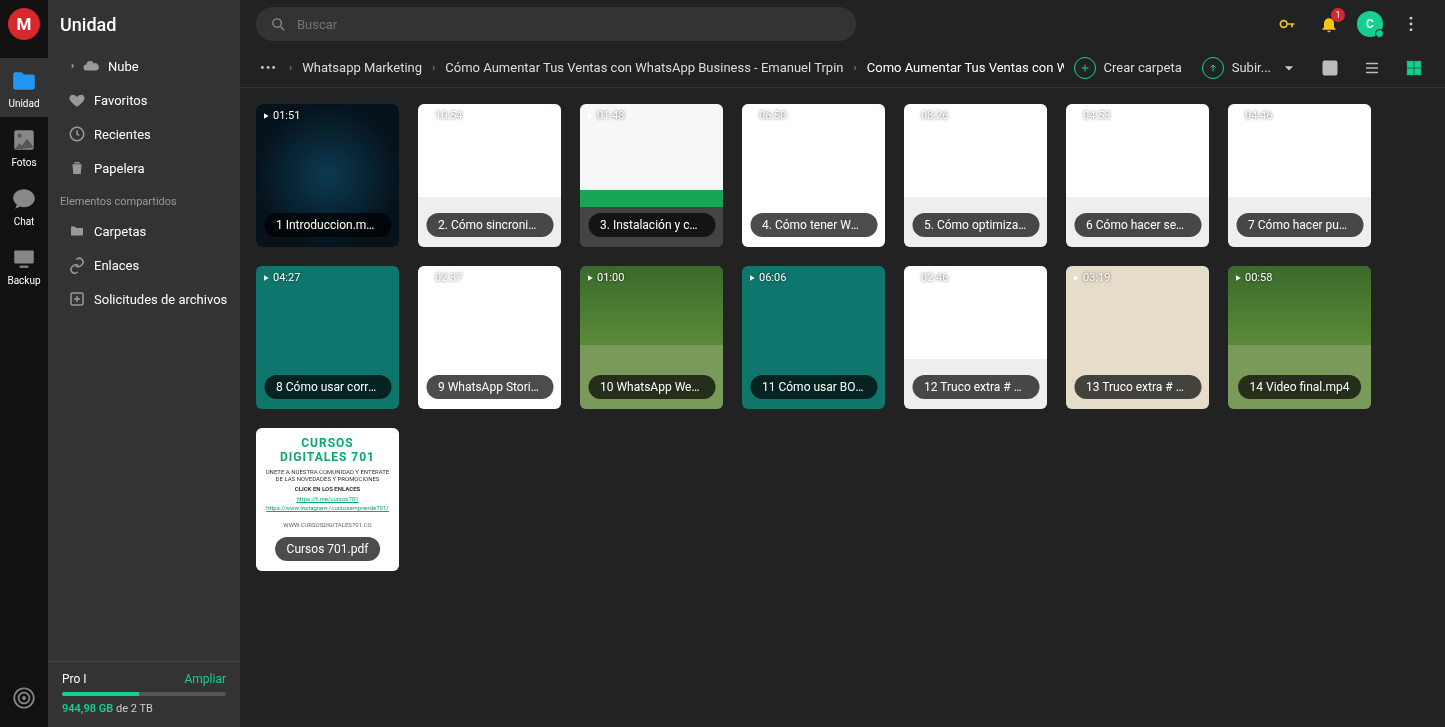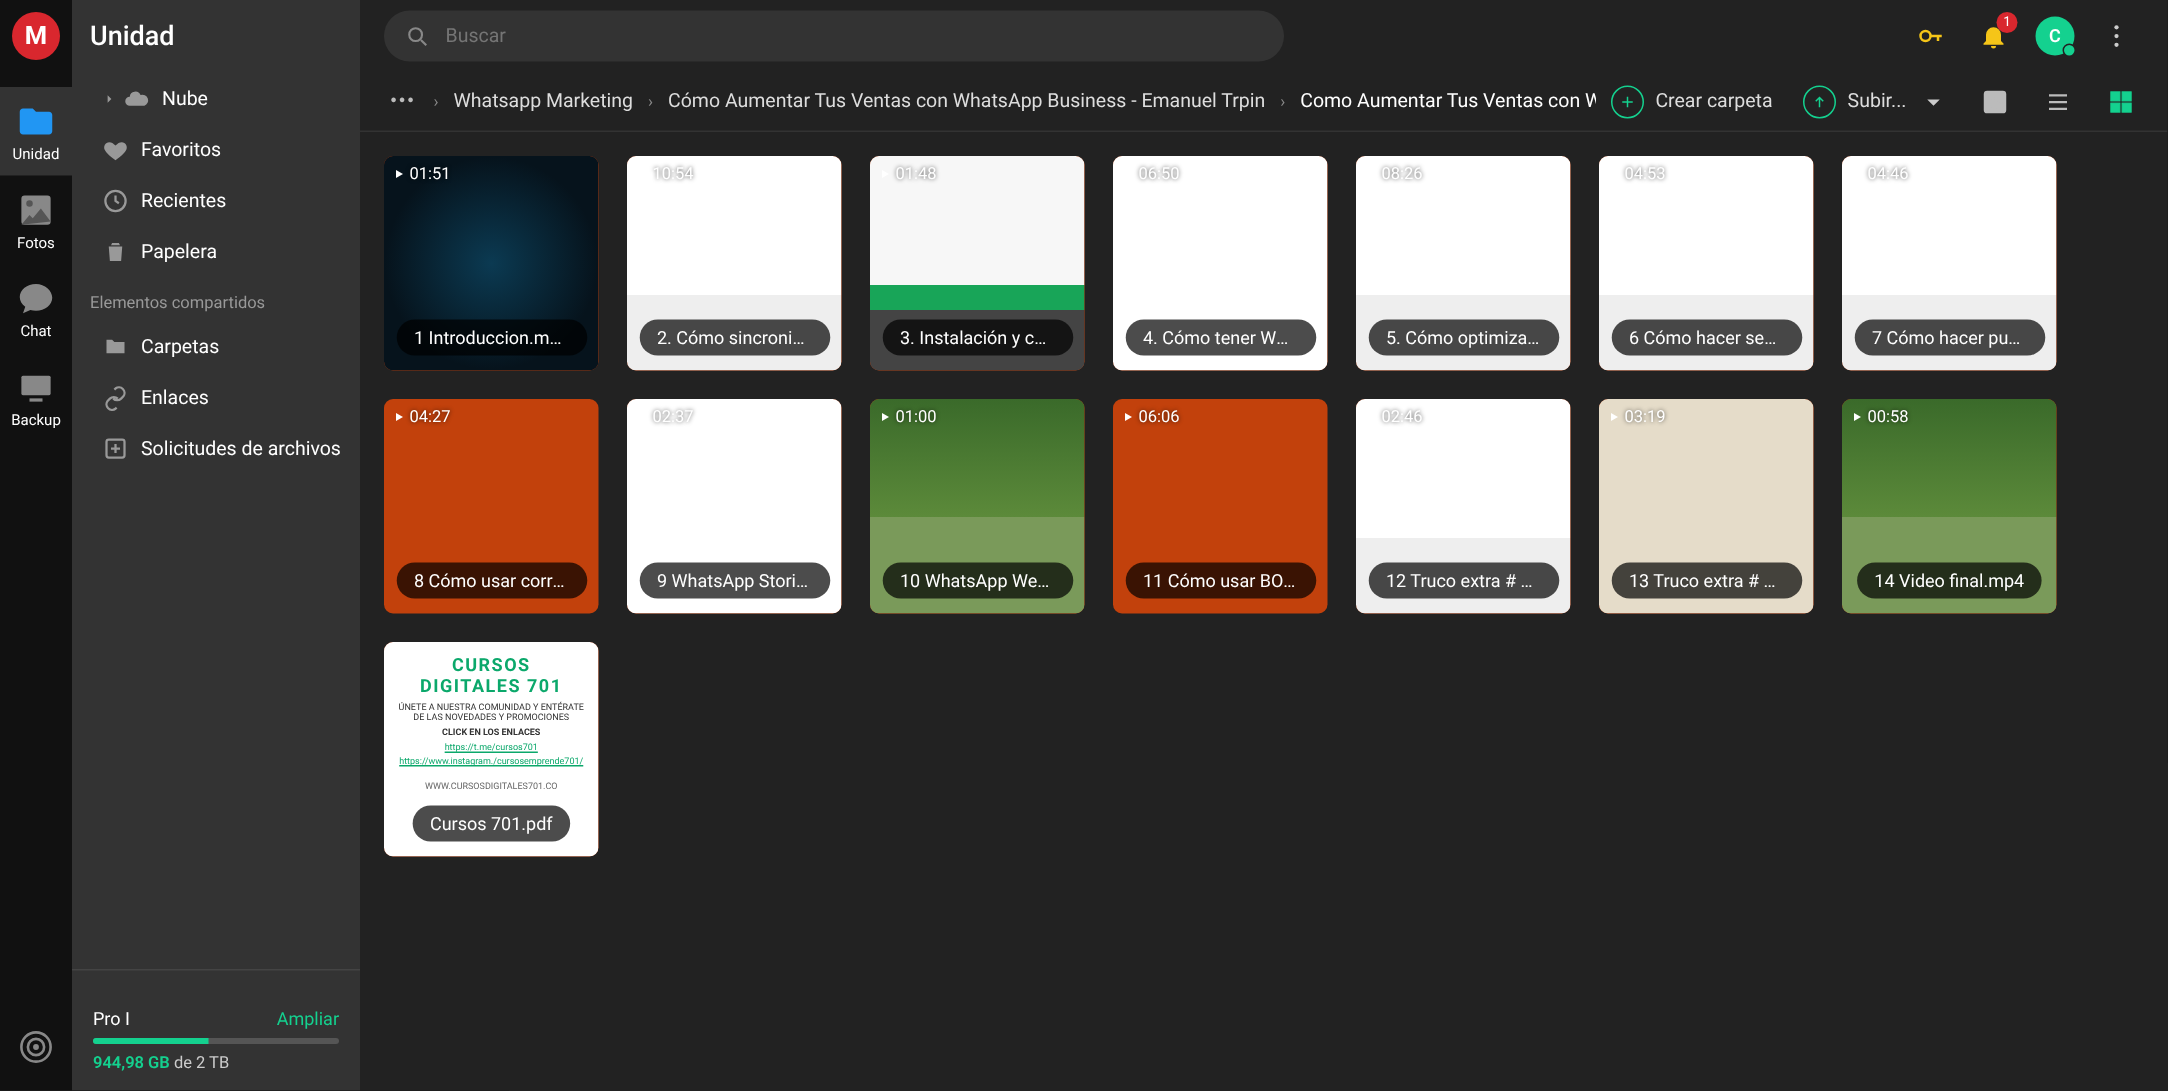--- a/index.html
+++ b/index.html
@@ -16,21 +16,21 @@
     .rail-bottom svg{width:26px;height:26px;}
 
     
     .sidebar { width:192px; background:#333; display:flex; flex-direction:column; }
     .sb-title { font-size:18px; font-weight:500; color:#fff; padding:14px 0 14px 12px; }
     .sb-list { flex:1; overflow:auto; }
     .sb-item { display:flex; align-items:center; gap:8px; padding:8px 12px 8px 20px; font-size:13px; color:#fff; cursor:pointer; }
     .sb-item svg{width:18px;height:18px;fill:#999;flex-shrink:0;}
     .sb-item .chev{width:10px;margin-right:-4px;}
     .sb-heading { font-size:11px; color:#999; padding:10px 12px 6px 12px; }
-    .storage { padding:25px 14px 12px; border-top:1px solid #444; font-size:11px; }
+    .storage { padding:10px 14px 12px; border-top:1px solid #444; font-size:11px; }
     .storage-row{display:flex;justify-content:space-between;align-items:center;margin-bottom:6px;}
     .storage .plan{color:#fff;font-size:12px;}
     .storage .amp{color:#14d18f;font-size:12px;cursor:pointer;}
     .storage .bar{height:4px;border-radius:2px;background:#555;overflow:hidden;}
     .storage .fill{height:100%;width:47%;background:#14d18f;}
     .storage .text{margin-top:6px;color:#ccc;}
     .storage .text b{color:#14d18f;font-weight:600;}
 
     
     .main { flex:1; background:#222; display:flex; flex-direction:column; min-width:0; }
@@ -56,21 +56,21 @@
     .act{display:flex;align-items:center;gap:8px;font-size:13px;cursor:pointer;white-space:nowrap;}
     .act svg{width:20px;height:20px;}
     .circ-icon{width:22px;height:22px;border:1.5px solid #14d18f;border-radius:11px;display:flex;align-items:center;justify-content:center;color:#14d18f;}
     .circ-icon svg{width:12px;height:12px;stroke:#14d18f;fill:none;stroke-width:2;}
     .viewbtn{width:22px;height:22px;display:flex;align-items:center;justify-content:center;cursor:pointer;}
     .viewbtn svg{width:18px;height:18px;stroke:#bbb;fill:#bbb;}
     .viewbtn.active svg{stroke:#14d18f;fill:#14d18f;}
 
     .content{flex:1;overflow:auto;padding:16px;}
     .grid{display:grid;grid-template-columns:repeat(7,143px);gap:19px;}
-    .card{position:relative;height:143px;border-radius:6px;overflow:hidden;background:#c2410c;cursor:pointer;}
+    .card{position:relative;height:143px;border-radius:6px;overflow:hidden;background:#0f766e;cursor:pointer;}
     .card-thumb{position:absolute;inset:0;display:flex;align-items:center;justify-content:center;}
     .dur{position:absolute;top:5px;left:6px;font-size:11px;color:#fff;display:flex;align-items:center;gap:3px;text-shadow:0 0 3px rgba(0,0,0,.7);z-index:2;}
     .dur svg{width:8px;height:8px;fill:#fff;}
     .fname{position:absolute;left:50%;bottom:10px;transform:translateX(-50%);background:rgba(0,0,0,.7);color:#fff;font-size:12px;padding:5px 12px;border-radius:14px;max-width:calc(100% - 16px);white-space:nowrap;overflow:hidden;text-overflow:ellipsis;z-index:2;}
 
     
     .t1{background:radial-gradient(circle at 50% 50%,#0b3a52 0,#06131c 70%);}
     .t2,.t5,.t6,.t7,.t12,.t14{background:linear-gradient(#fff 0,#fff 65%,#eee 65%);} 
     .t3{background:linear-gradient(#f7f7f7 60%,#18a558 60%,#18a558 72%,#444 72%);}
     .t4,.t9{background:linear-gradient(#fff 0,#fff 100%);}

